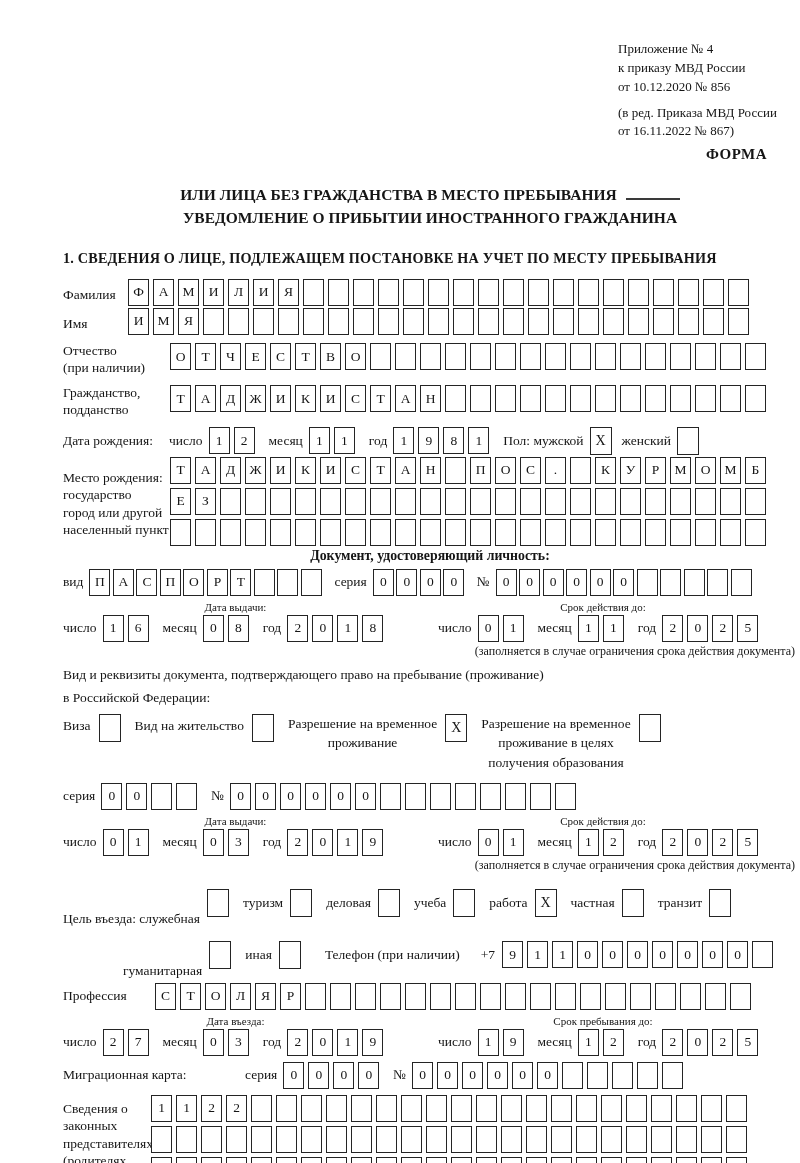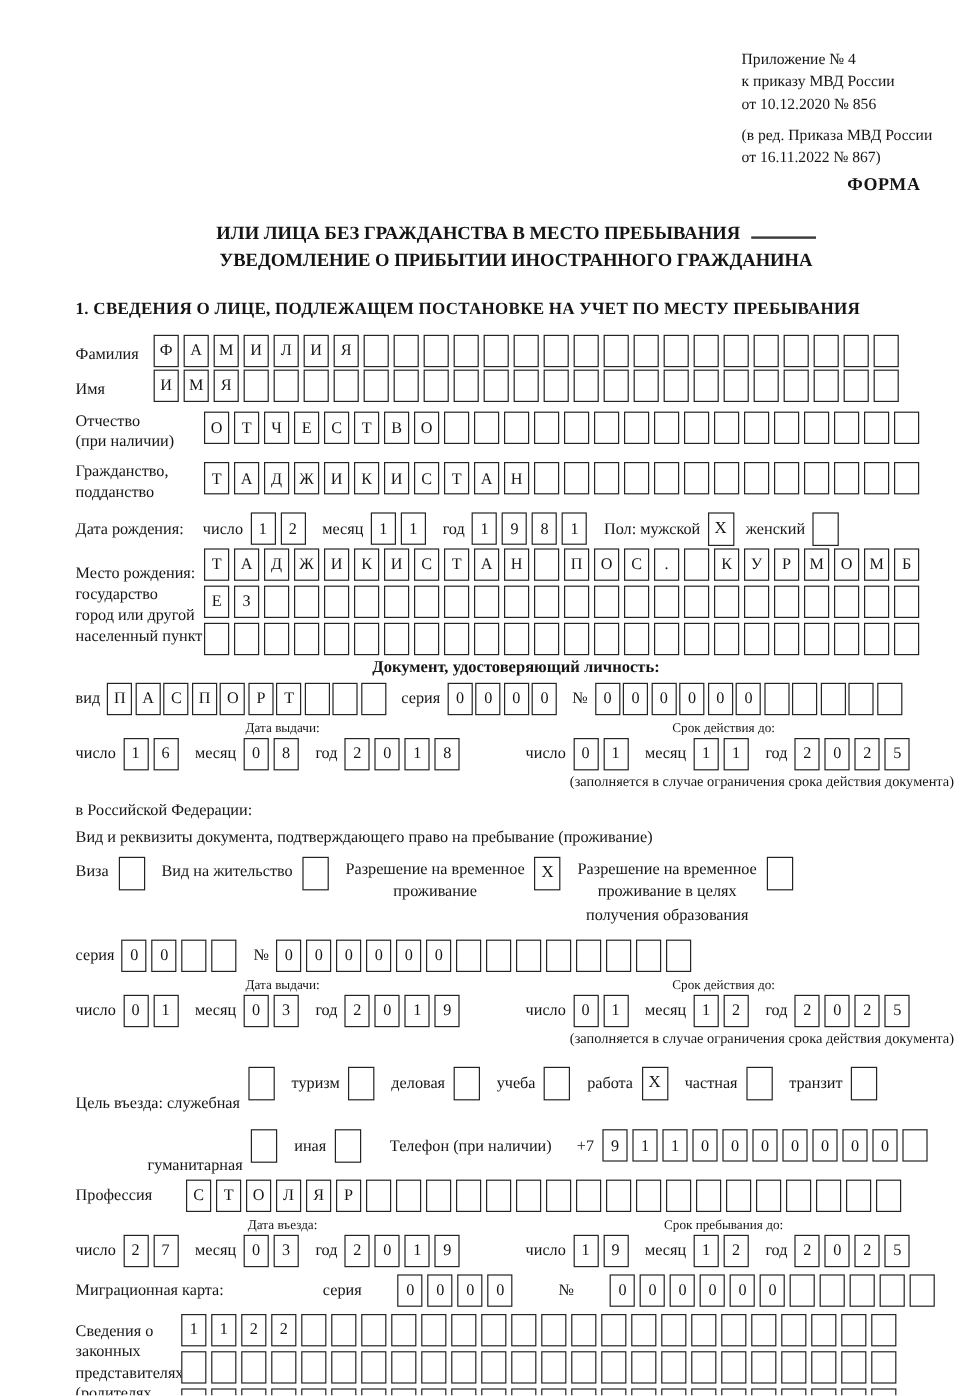--- a/index.html
+++ b/index.html
@@ -396,22 +396,22 @@
         <span class="cells">
             <span class="cell">2</span>
             <span class="cell">0</span>
             <span class="cell">2</span>
             <span class="cell">5</span>
           </span>
       </span>
     </div>
     <div class="note">(заполняется в случае ограничения срока действия документа)</div>
 
+    <div class="plain">Вид и реквизиты документа, подтверждающего право на пребывание (проживание)</div>
     <div class="plain">в Российской Федерации:</div>
-    <div class="plain">Вид и реквизиты документа, подтверждающего право на пребывание (проживание)</div>
 
     <div class="permitrow">
       <span class="pitem">
         <span class="txt">Виза</span>
         <span class="chk"></span>
       </span>
       <span class="pitem">
         <span class="txt">Вид на жительство</span>
         <span class="chk"></span>
       </span>
@@ -612,21 +612,21 @@
         <span class="dlbl">год</span>
         <span class="cells">
             <span class="cell">2</span>
             <span class="cell">0</span>
             <span class="cell">2</span>
             <span class="cell">5</span>
           </span>
       </span>
     </div>
 
-    <div class="frow ac" style="margin-top:6px;gap:24px;">
+    <div class="frow ac" style="margin-top:6px;">
       <span class="dlbl0" style="width:148px;">Миграционная карта:</span>
       <span class="dlbl" style="margin-left:28px;">серия</span>
       <span class="cells">
           <span class="cell">0</span>
           <span class="cell">0</span>
           <span class="cell">0</span>
           <span class="cell">0</span>
         </span>
       <span class="dlbl">№</span>
       <span class="cells">

